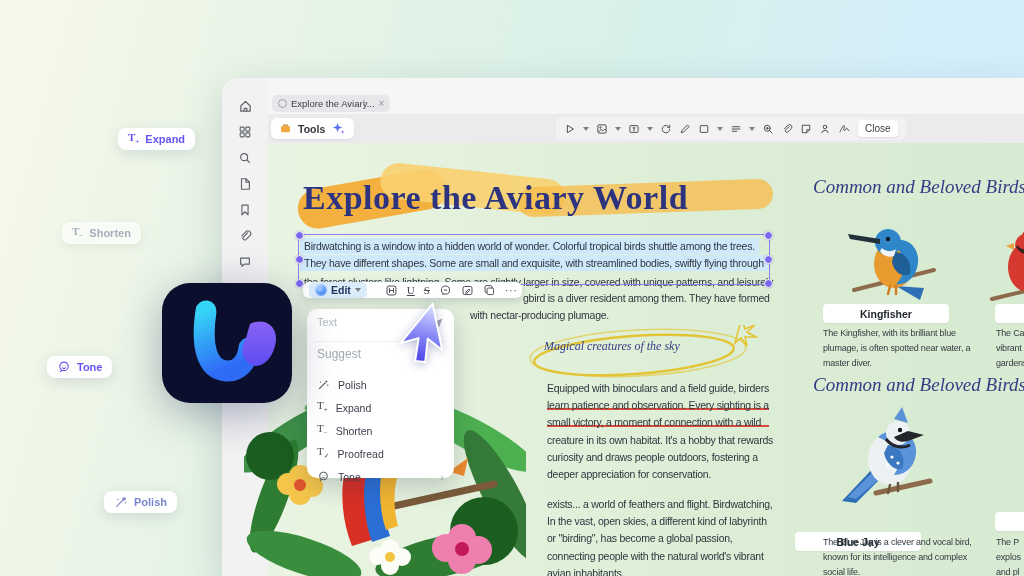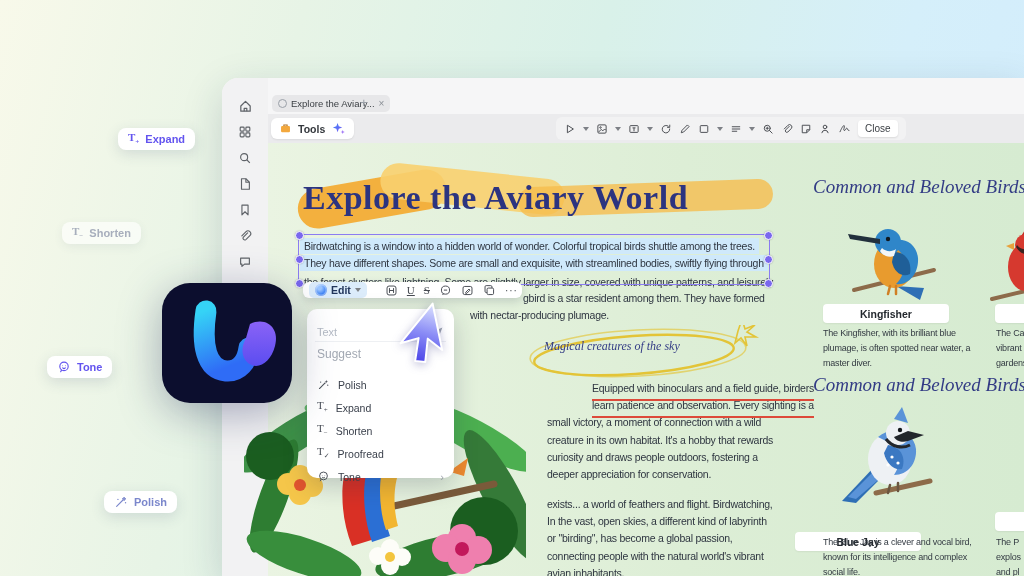--- a/index.html
+++ b/index.html
@@ -42,36 +42,36 @@
   .editpill{display:flex;align-items:center;gap:4px;background:#dcecfb;border-radius:5px;padding:2px 6px;}
   .editcirc{width:12px;height:12px;border-radius:50%;background:radial-gradient(circle at 38% 32%,#9cc6ff 0 18%,#3b82f6 62%,#1d5fd6);box-shadow:inset 0 0 0 1.5px rgba(255,255,255,.4);}
   .editlbl{font-size:10.5px;font-weight:bold;color:#22355c;}
   .ebdiv{width:1px;height:14px;background:#e4e6ea;}
   .ebU{font-size:11px;color:#474b52;text-decoration:underline;font-family:"Liberation Serif",serif;}
   .ebS{font-size:11px;color:#474b52;text-decoration:line-through;font-family:"Liberation Serif",serif;}
   .ebmore{font-size:10px;color:#474b52;letter-spacing:1px;}
   
   .menu{position:absolute;left:39px;top:166px;width:147px;height:169px;background:#fff;border-radius:10px;
     box-shadow:0 8px 24px rgba(30,40,70,.22);z-index:50;box-sizing:border-box;padding:7px 10px;}
-  .minput{display:flex;align-items:flex-end;justify-content:space-between;height:22px;}
+  .minput{display:flex;align-items:flex-start;justify-content:space-between;height:22px;}
   .mph{font-size:11px;color:#b4bac4;}
   .mdiv{height:1px;background:#eef0f3;margin:3px -2px 5px;}
   .msec{font-size:12px;color:#a3a9b3;margin:4px 0 12px;}
   .mitem{display:flex;align-items:center;gap:8px;height:23px;font-size:10.5px;color:#3b414c;}
   .mitem .grow{flex:1;}
   .ticon{font-family:"Liberation Serif",serif;font-size:11px;color:#4a4f58;line-height:1;}
   .ticon small{font-size:7px;vertical-align:sub;}
   .chev{color:#9aa0a8;font-size:11px;}
   
   .cursor{position:absolute;left:128px;top:158px;z-index:60;filter:drop-shadow(0 2px 5px rgba(60,60,140,.35));}
   
   .scriptHead{position:absolute;left:276px;top:196px;font-family:"Liberation Serif",serif;font-style:italic;
     font-size:12px;color:#333c85;white-space:nowrap;z-index:6;}
   .midp{position:absolute;font-size:10.5px;letter-spacing:-0.25px;color:#2e3540;line-height:17.2px;white-space:nowrap;}
-  .redline{border-bottom:2px solid #dd4a3a;padding-bottom:5px;margin-left:45px;}
+  .redline{border-bottom:2px solid #dd4a3a;padding-bottom:14px;}
   
   .rhead{position:absolute;font-family:"Liberation Serif",serif;font-style:italic;font-size:19px;color:#333c85;white-space:nowrap;}
   .cardlabel{position:absolute;width:126px;height:19px;background:#fff;border-radius:4px;display:flex;align-items:center;justify-content:center;
     font-size:10.5px;font-weight:bold;color:#23282e;box-shadow:0 1px 2px rgba(0,0,0,.06);}
   .caption{position:absolute;font-size:9px;letter-spacing:-0.2px;color:#333a42;line-height:15px;white-space:nowrap;}
   
   .pill{position:absolute;background:#fff;border-radius:8px;box-shadow:0 4px 14px rgba(60,80,120,.16);
     display:flex;align-items:center;gap:6px;padding:4px 10px;font-size:11px;font-weight:bold;color:#6354ef;z-index:70;}
   .pill .ticon{color:#6354ef;}
   .pill.faded{background:rgba(255,255,255,.62);color:#a7aebc;box-shadow:0 3px 10px rgba(60,80,120,.08);}
@@ -255,21 +255,21 @@
       <span class="handle" style="right:-4px;top:-4px;"></span>
       <span class="handle" style="left:-4px;bottom:-4px;"></span>
       <span class="handle" style="right:-4px;bottom:-4px;"></span>
       <span class="handle" style="left:-4px;top:20px;"></span>
       <span class="handle" style="right:-4px;top:20px;"></span>
     </div>
 
     <div class="bodyline hl" style="left:32px;top:95px;">Birdwatching is a window into a hidden world of wonder. Colorful tropical birds shuttle among the trees.</div>
     <div class="bodyline hl" style="left:32px;top:112px;">They have different shapes. Some are small and exquisite, with streamlined bodies, swiftly flying through</div>
     <div class="bodyline" style="left:36px;top:133px;">the forest clusters like lightning. Some are slightly larger in size, covered with unique patterns, and leisurely</div>
-    <div class="bodyline" style="left:255px;top:149px;">gbird is a star resident among them. They have formed</div>
+    <div class="bodyline" style="left:255px;top:149px;">gbird is a diver resident among them. They have formed</div>
     <div class="bodyline" style="left:202px;top:166px;">with nectar-producing plumage.</div>
 
     <div class="editbar">
       <span class="editpill">
         <span class="editcirc"></span>
         <span class="editlbl">Edit</span>
         <span class="caret"></span>
       </span>
       <span class="ebdiv"></span>
       <span>

